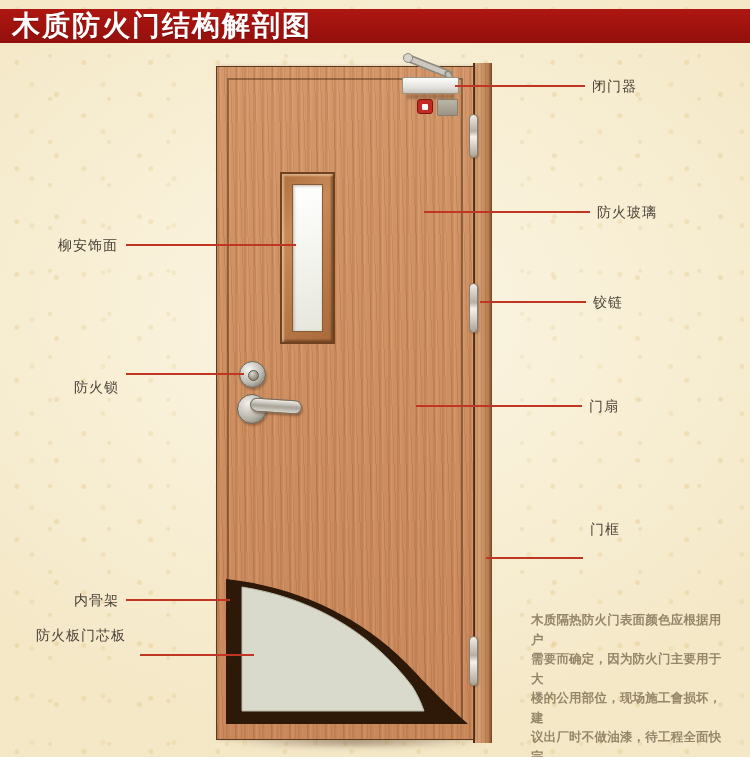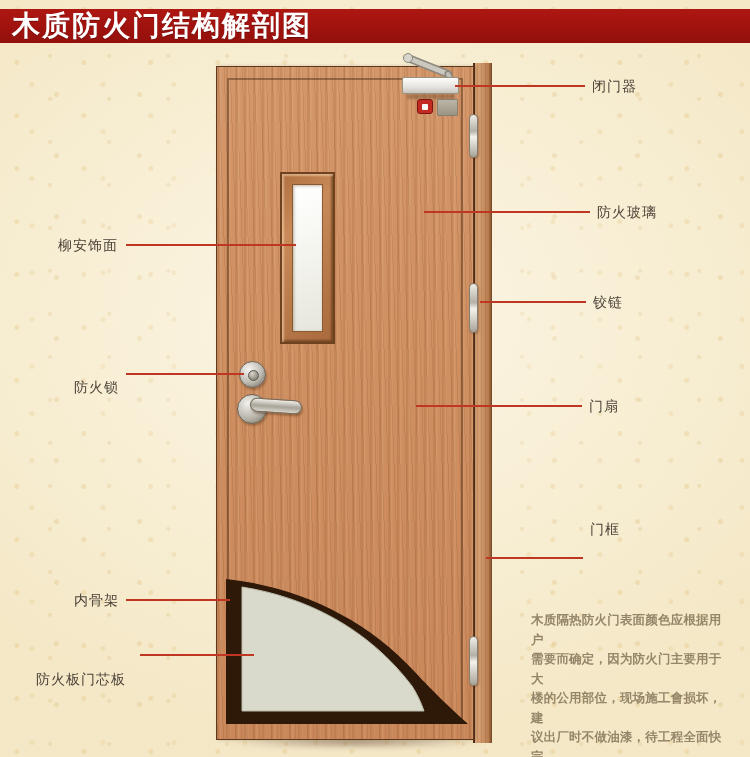--- a/index.html
+++ b/index.html
@@ -125,21 +125,21 @@
   
   .callout-line{ position:absolute; height:2px; background:#bf3722; z-index:6; }
   .callout-text{
     position:absolute; font-size:14px; font-weight:400; color:#4b4238;
     letter-spacing:1px; z-index:6; white-space:nowrap;
   }
   
   .t-glass{ left:58px;  top:237px; } .l-glass{ left:126px; top:244px; width:170px; }
   .t-lock{  left:74px;  top:366px;margin-top:13px; } .l-lock{  left:126px; top:373px; width:118px; }
   .t-skel{  left:74px;  top:592px; } .l-skel{  left:126px; top:599px; width:104px; }
-  .t-core{  left:36px;  top:671px; } .l-core{  left:140px; top:654px; width:114px; }
+  .t-core{  left:36px;  top:627px; } .l-core{  left:140px; top:654px; width:114px; }
   .t-closer{left:592px; top:78px;  } .l-closer{left:455px; top:85px;  width:130px; }
   .t-veneer{left:597px; top:204px; } .l-veneer{left:424px; top:211px; width:166px; }
   .t-hinge{ left:593px; top:294px;text-align:right; } .l-hinge{ left:480px; top:301px; width:106px; }
   .t-leaf{  left:589px; top:398px; } .l-leaf{  left:416px; top:405px; width:166px; }
   .t-frame{ left:590px; top:521px; } .l-frame{ left:486px; top:557px; width:97px;  }
   
   .desc{
     position:absolute; left:531px; top:611px; width:200px; z-index:6;
     font-size:12.5px; line-height:19.5px; color:#95866a; letter-spacing:.2px;
     white-space:pre-line; font-weight:600;

